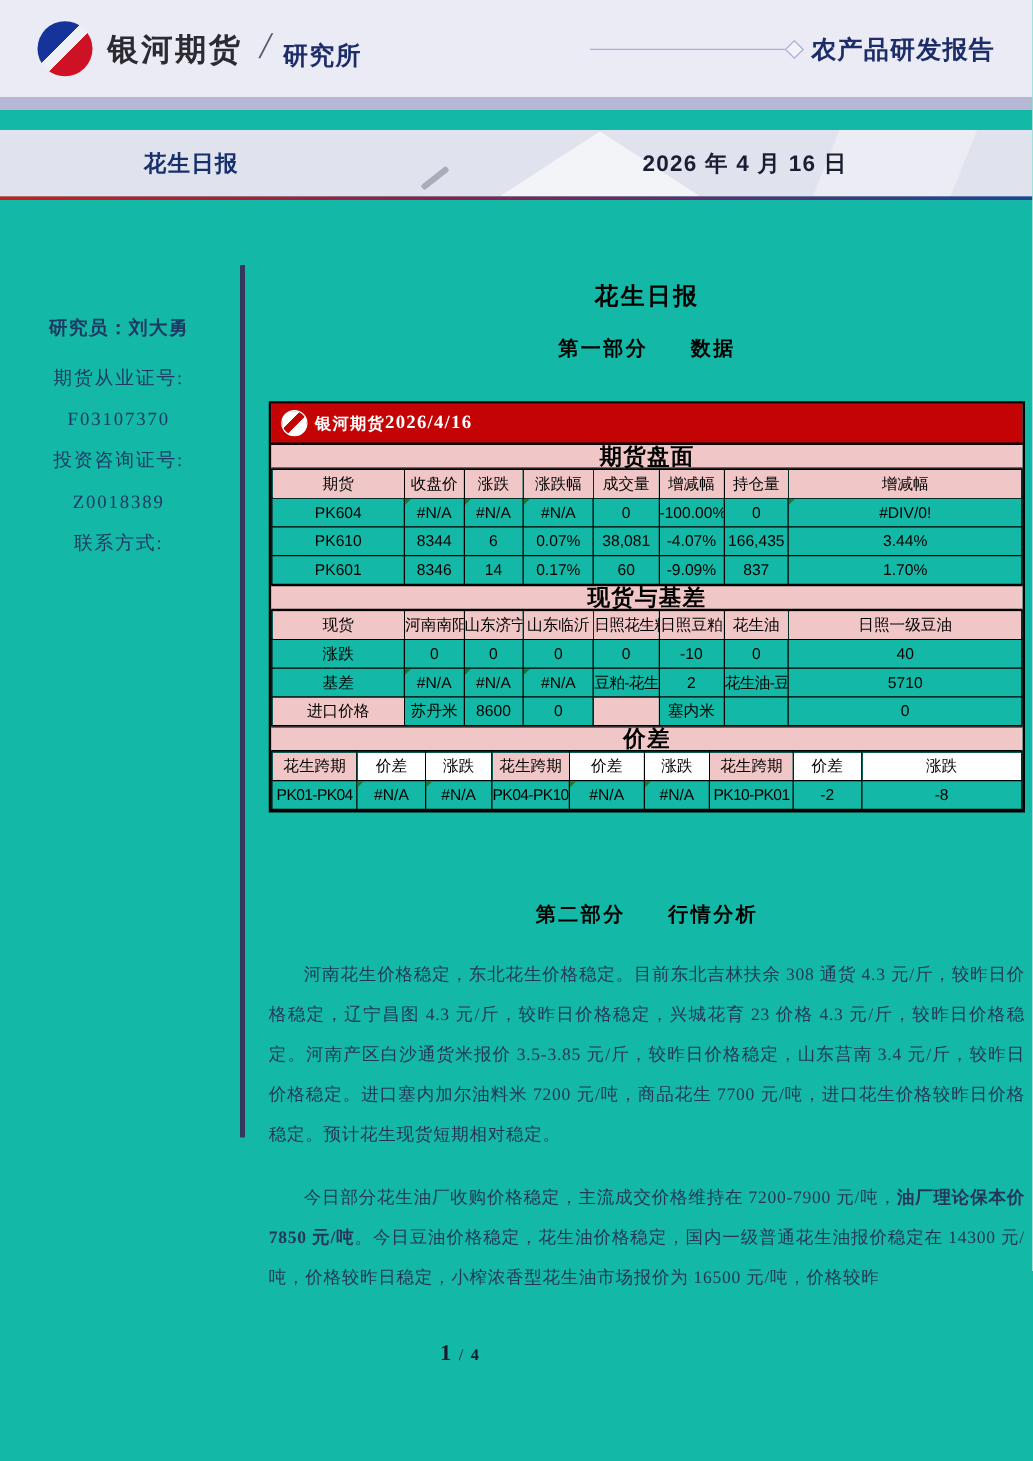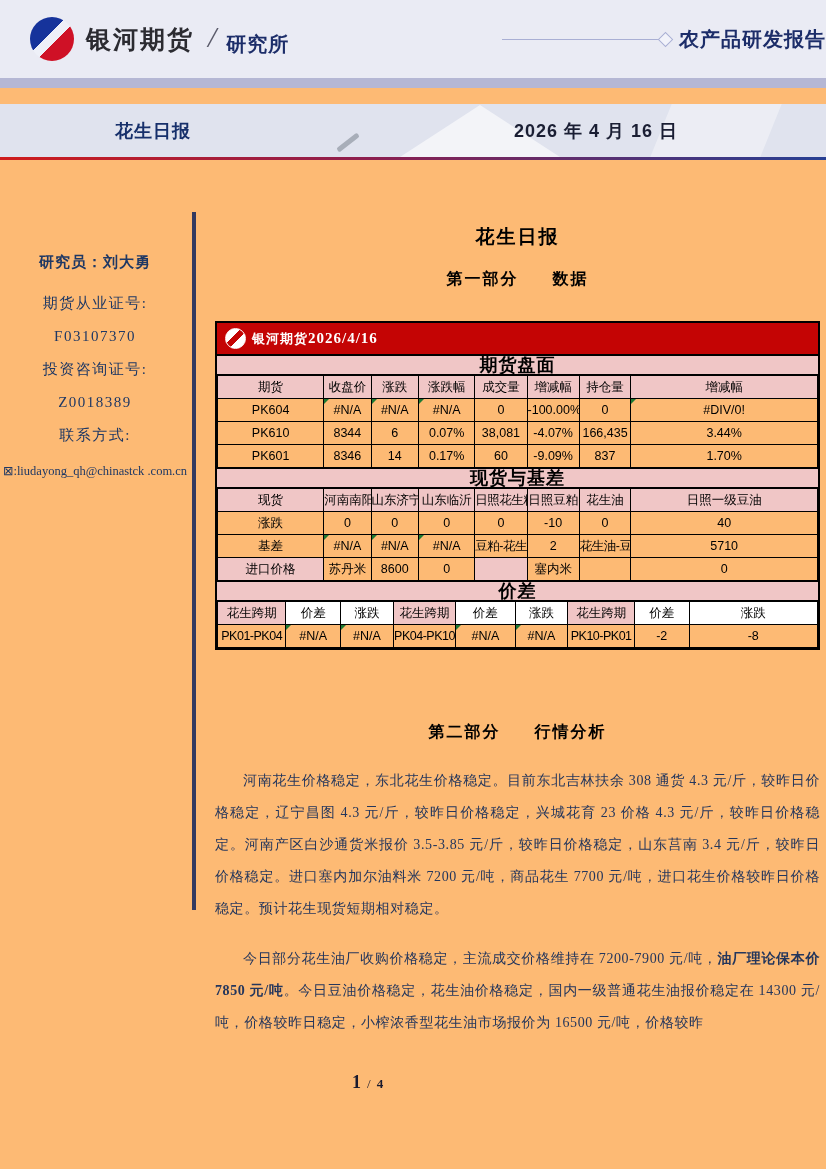--- a/index.html
+++ b/index.html
@@ -1,26 +1,26 @@
 <!DOCTYPE html>
 <html><head>
 <meta charset="utf-8">
 <style>
   html,body{margin:0;padding:0;background:#fff;}
-  .page{position:relative;width:826px;height:1169px;background:#fdba74;overflow:hidden;
+  .page{position:relative;width:826px;height:1169px;background:#14b8a6;overflow:hidden;
         font-family:"Liberation Serif",serif;color:#000;}
 
   
   .brand{height:78px;background:#eaebf4;display:flex;align-items:center;padding-left:30px;box-sizing:border-box;}
   .glogo{width:44px;height:44px;border-radius:50%;flex:0 0 auto;
          background:linear-gradient(135deg,#16339b 0 42%,#eef0f8 42% 56%,#cf1126 56% 100%);}
   .company{font-family:"Liberation Sans",sans-serif;font-weight:bold;font-size:25px;color:#2b2b31;margin-left:12px;letter-spacing:2px;}
   .slash{font-size:30px;color:#5a5a6a;margin:0 10px 0 14px;font-style:italic;transform:translateY(-2px);}
   .dept{font-family:"Liberation Sans",sans-serif;font-weight:bold;font-size:20px;color:#1c2d69;margin-top:10px;letter-spacing:1px;}
-  .brand-right{margin-left:auto;display:flex;align-items:center;}
+  .brand-right{margin-left:auto;display:flex;align-items:center;padding-right:30px;}
   .hline{width:160px;height:1px;background:#a9afd4;}
   .diamond{width:9px;height:9px;background:#f2f3fa;border:1px solid #a9afd4;transform:rotate(45deg);margin:0 8px 0 -2px;}
   .tag{font-family:"Liberation Sans",sans-serif;font-weight:bold;font-size:20px;color:#1c2d69;letter-spacing:1px;}
   .hband{height:10px;background:#b5b7d4;}
 
   
   .titlebar{margin-top:16px;height:53px;background:#e0e3ee;position:relative;display:flex;align-items:center;overflow:hidden;}
   .tb-title{margin-left:115px;font-family:"Liberation Sans",sans-serif;font-weight:bold;font-size:18px;color:#17306b;letter-spacing:1px;position:relative;z-index:2;}
   .tb-date{position:absolute;right:148px;font-family:"Liberation Sans",sans-serif;font-weight:bold;font-size:18px;color:#1a1e33;letter-spacing:1px;z-index:2;}
   .wm-tri{position:absolute;left:400px;bottom:0;width:0;height:0;z-index:1;
@@ -107,21 +107,20 @@
   <div class="grad"></div>
 
   <div class="vline"></div>
   <div class="sidebar">
     <div class="side-researcher">研究员：刘大勇</div>
     <div class="side-row">期货从业证号:</div>
     <div class="side-row">F03107370</div>
     <div class="side-row">投资咨询证号:</div>
     <div class="side-row">Z0018389</div>
     <div class="side-row">联系方式:</div>
-    <div class="side-email">⊠:liudayong_qh@chinastck .com.cn</div>
   </div>
 
   <div class="main">
     <div class="doc-title">花生日报</div>
     <div class="part-head">
       <span>第一部分</span><span class="gap"></span><span>数据</span>
     </div>
 
     <div class="dtable">
       <div class="redbar">

